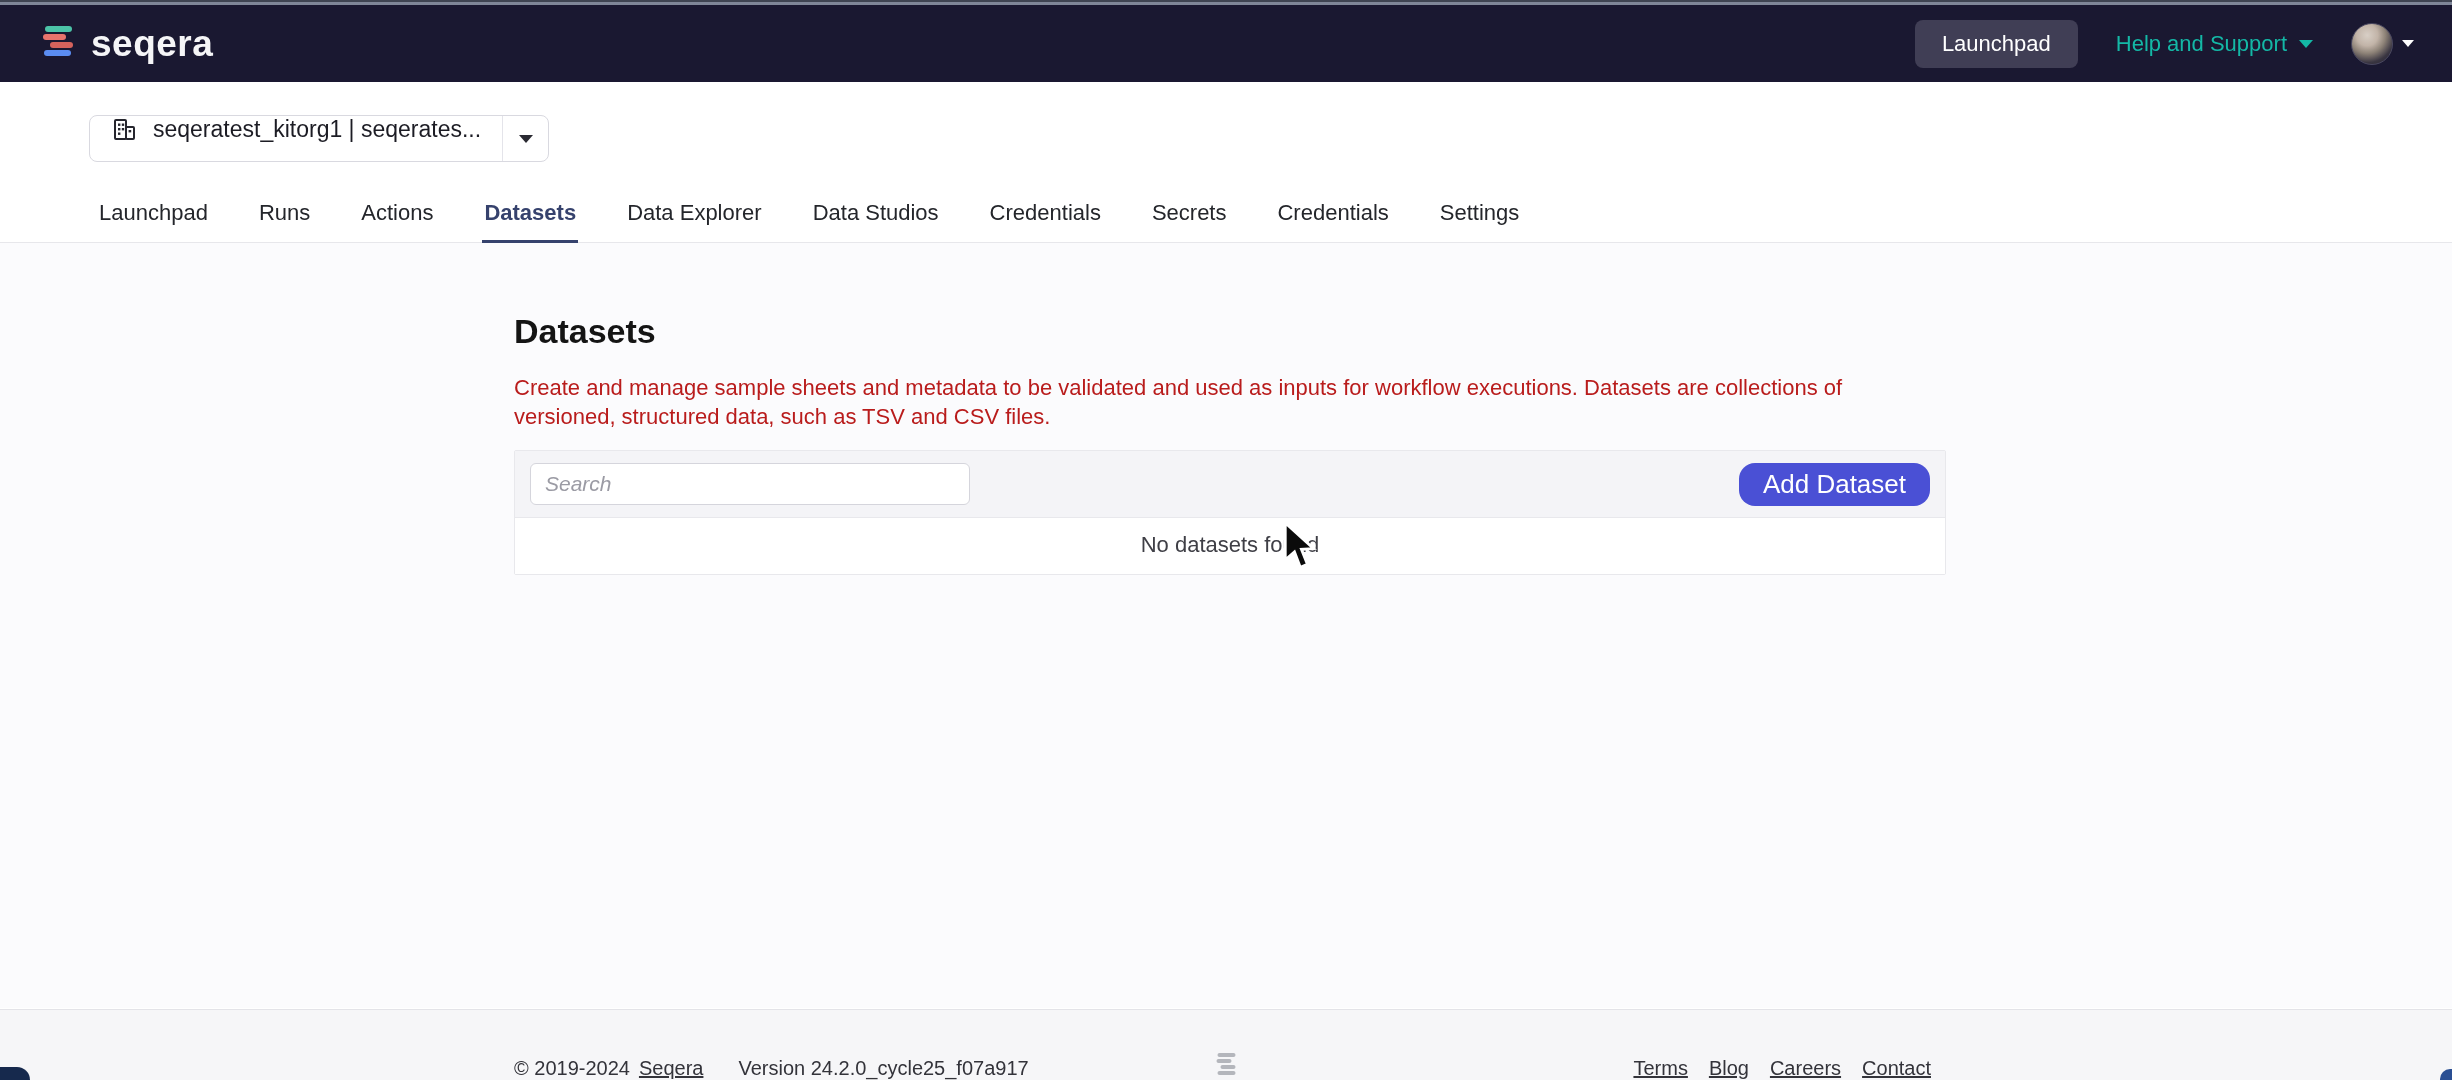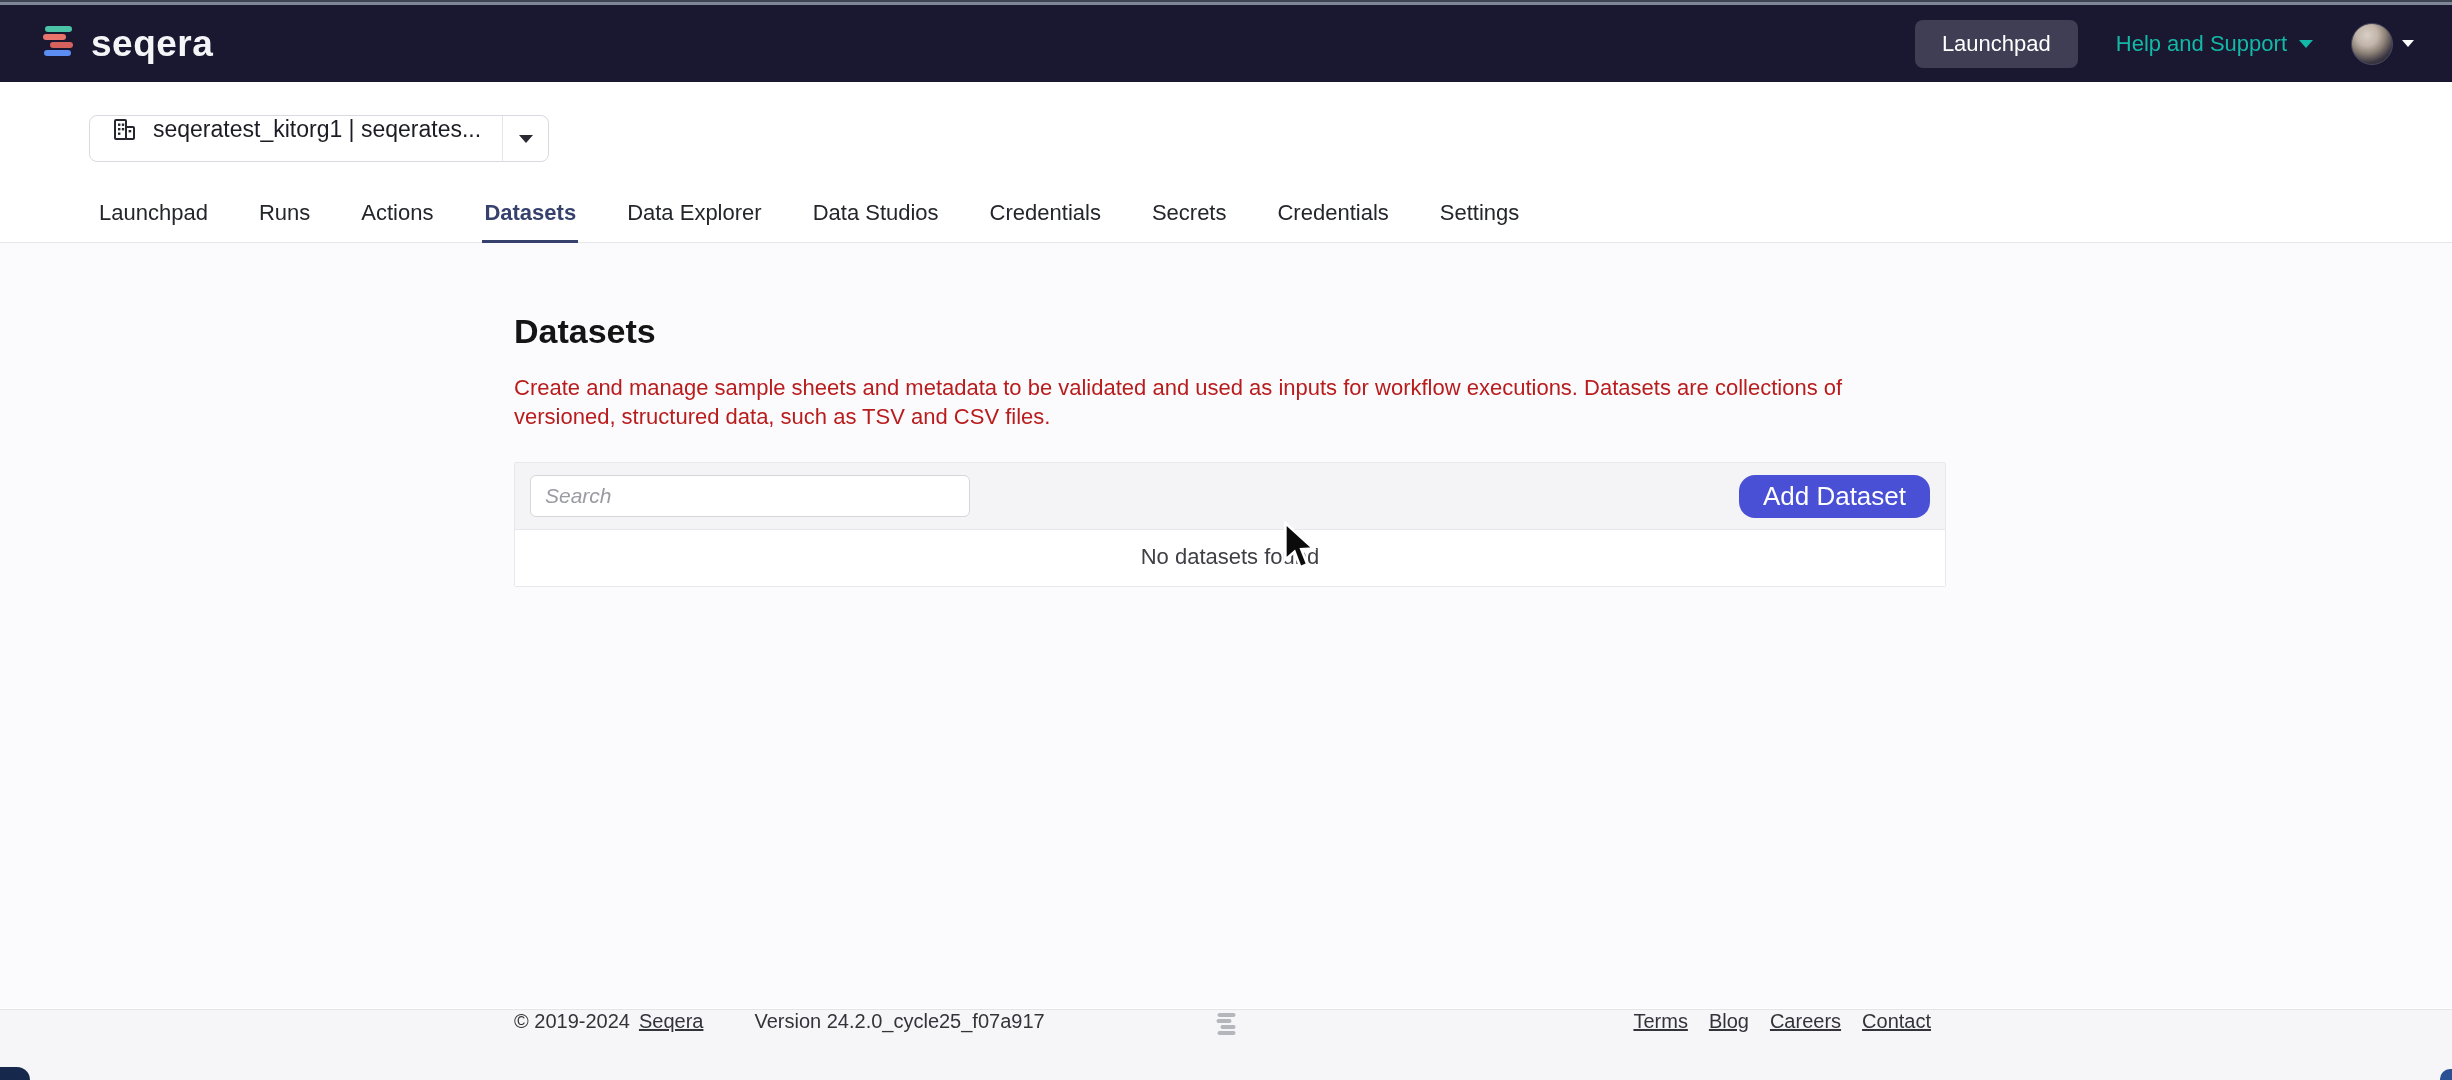--- a/index.html
+++ b/index.html
@@ -60,21 +60,21 @@
     border-bottom:3px solid transparent; margin-bottom:-1px; cursor:pointer; white-space:nowrap;
   }
   .tab.active { color:#36426d; font-weight:700; border-bottom-color:#36426d; }
 
   
   .main { background:#fbfbfd; height:765px; padding-top:69px; overflow:hidden; }
   .content { width:1432px; margin-left:514px; }
   .page-title { font-size:34px; font-weight:700; color:#141414; margin-bottom:22px; }
   .page-desc { font-size:22px; color:#b91c1c; line-height:1.32; }
 
-  .panel { margin-top:31px; border:1px solid #e8e8ec; border-radius:2px; }
+  .panel { margin-top:19px; border:1px solid #e8e8ec; border-radius:2px; }
   .toolbar {
     background:#f4f4f7; height:66px; padding:0 15px;
     display:flex; align-items:center; justify-content:space-between;
   }
   .search-input {
     width:440px; height:42px; background:#ffffff;
     border:1px solid #d5d5dc; border-radius:6px; padding:0 14px;
     font-size:21px; font-family:"Liberation Sans", sans-serif; color:#26262e; outline:none;
   }
   .search-input::placeholder { font-style:italic; color:#9b9ba4; }
@@ -90,23 +90,23 @@
 
   
   .mouse-cursor { position:absolute; left:1282px; top:521px; pointer-events:none; }
 
   
   .footer {
     position:absolute; left:0; right:0; bottom:0; height:71px;
     background:#f6f6f8; border-top:1px solid #e3e3e8;
     font-size:20px; color:#33333a;
   }
-  .footer-inner { position:relative; height:100%; display:flex; align-items:flex-start; }
+  .footer-inner { position:relative; height:100%; display:flex; align-items:flex-end; }
   .f-left { margin-left:514px; display:flex; align-items:center; gap:9px; }
-  .f-version { margin-left:42px; }
+  .f-version { margin-left:26px; }
   .f-link { color:#33333a; text-decoration:underline; cursor:pointer; }
   .f-center { position:absolute; left:50%; transform:translateX(-50%); display:flex; align-items:center; }
   .f-right { margin-left:auto; margin-right:521px; display:flex; gap:21px; }
 
   
   .corner-bl { position:absolute; bottom:0; left:0; width:30px; height:13px; background:#16294d; border-top-right-radius:13px; }
   .corner-br { position:absolute; bottom:0; right:0; width:12px; height:11px; background:#2a4f93; border-top-left-radius:10px; }
 </style>
 </head>
 <body>

